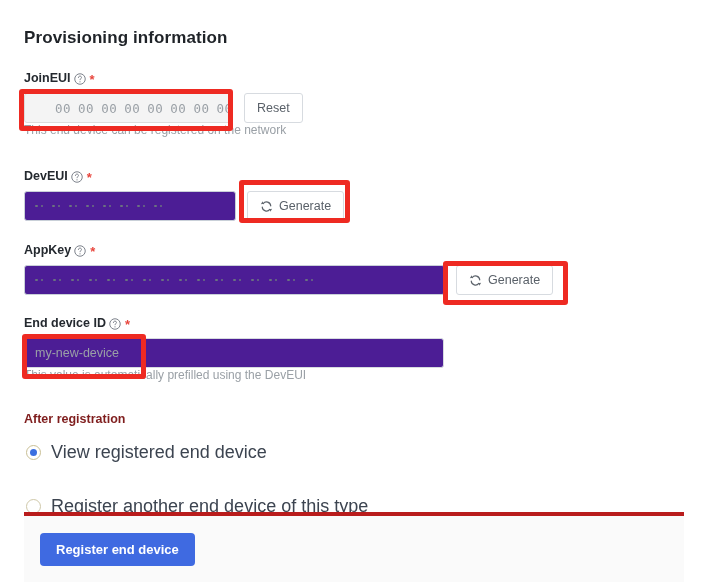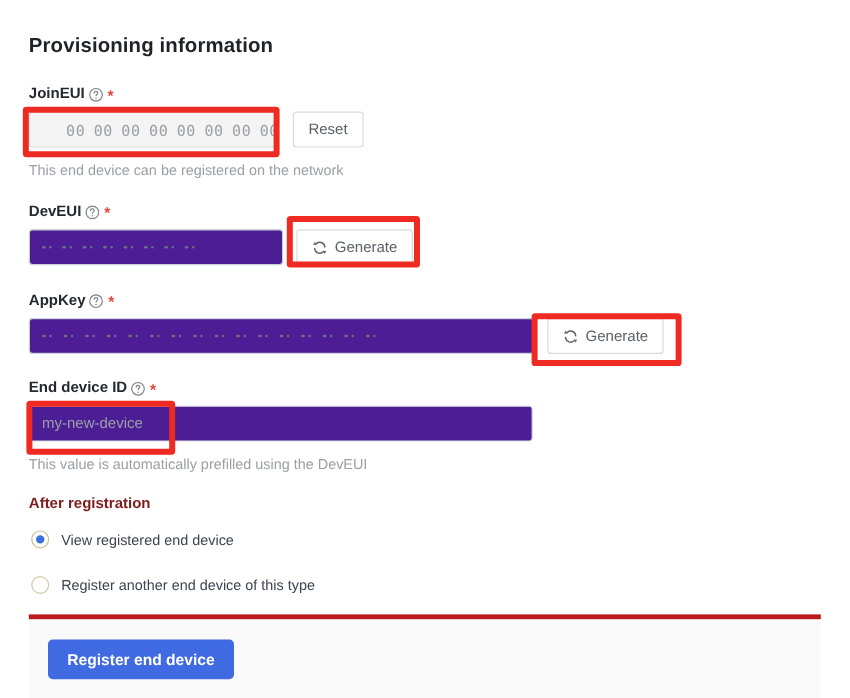--- a/index.html
+++ b/index.html
@@ -123,21 +123,21 @@
     justify-content: center;
     gap: 6px;
     cursor: pointer;
     white-space: nowrap;
   }
   .refresh-icon { width: 13px; height: 13px; display: block; }
 
   .hint {
     font-size: 12px;
     color: #9aa0a6;
-    margin-top: 12px;
+    margin-top: 0;
   }
   .usage {
     font-size: 12px;
     color: #9aa0a6;
     display: flex;
     align-items: center;
     margin-left: 10px;
     white-space: nowrap;
   }
 
@@ -171,21 +171,21 @@
   }
   .radio.checked { border-color: #c9bf95; }
   .radio.checked::after {
     content: "";
     width: 7px; height: 7px;
     border-radius: 50%;
     background: #3b6fe0;
     display: block;
   }
   .radio-label {
-    font-size: 12px;
+    font-size: 18px;
     color: #3c4450;
   }
 
   
   .footer {
     position: absolute;
     left: 24px;
     top: 512px;
     width: 660px;
     height: 70px;
@@ -435,21 +435,21 @@
     <div class="hint">This value is automatically prefilled using the DevEUI</div>
   </div>
 
   <div class="subsection-title">After registration</div>
 
   <div class="radio-row" style="top:442px;">
     <span class="radio checked"></span>
     <span class="radio-label">View registered end device</span>
   </div>
 
-  <div class="radio-row" style="top:480px;">
+  <div class="radio-row" style="top:496px;">
     <span class="radio"></span>
     <span class="radio-label">Register another end device of this type</span>
   </div>
 
   <div class="footer">
     <button class="btn-primary">Register end device</button>
   </div>
 
   <div class="anno" style="left:19px;  top:89px;  width:214px; height:42px;"></div>
   <div class="anno" style="left:239px; top:180px; width:111px; height:43px;"></div>

